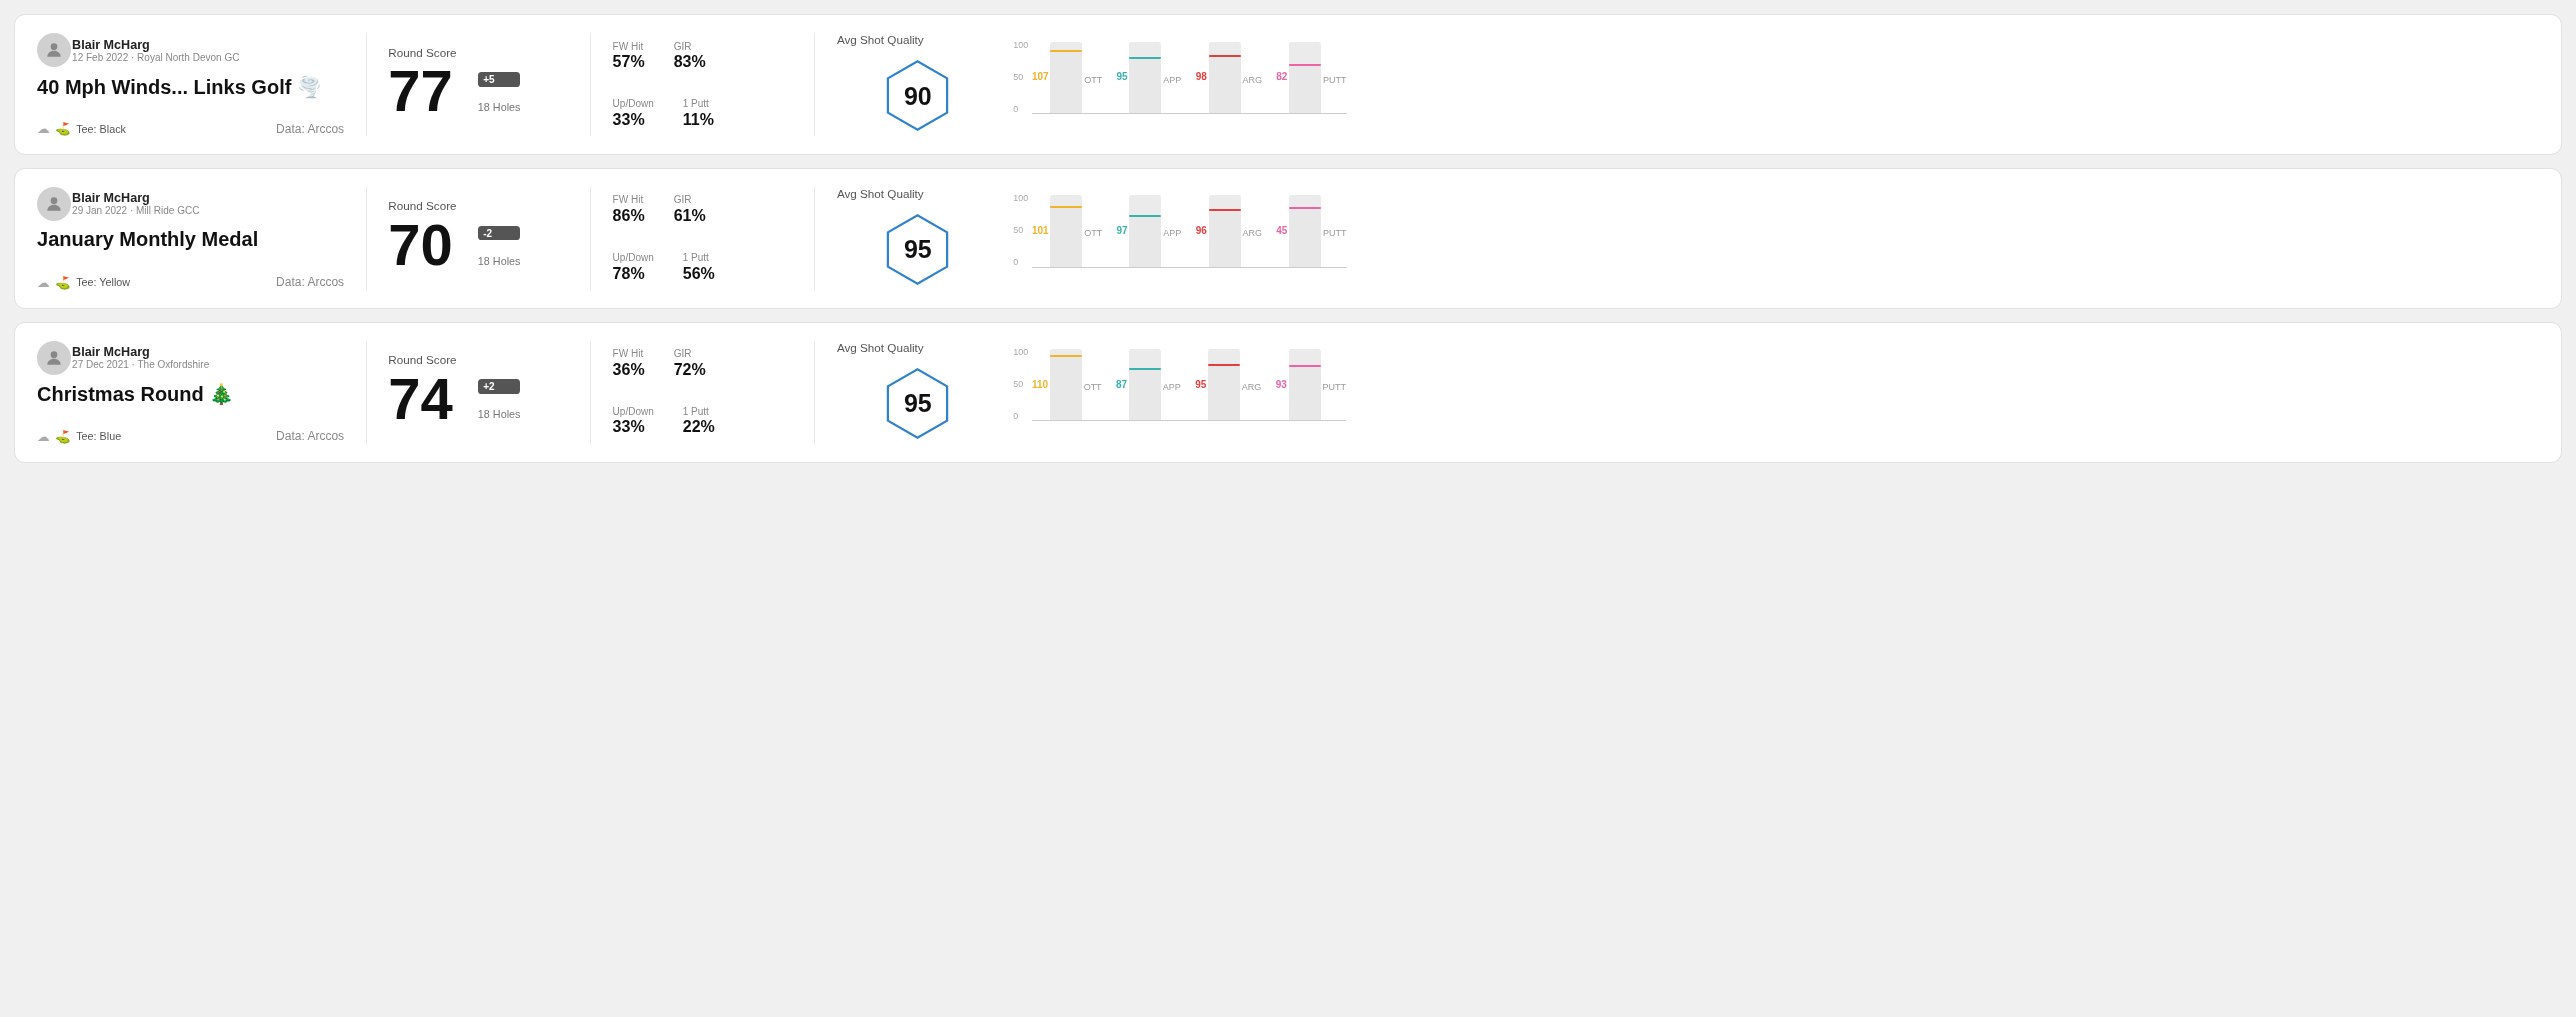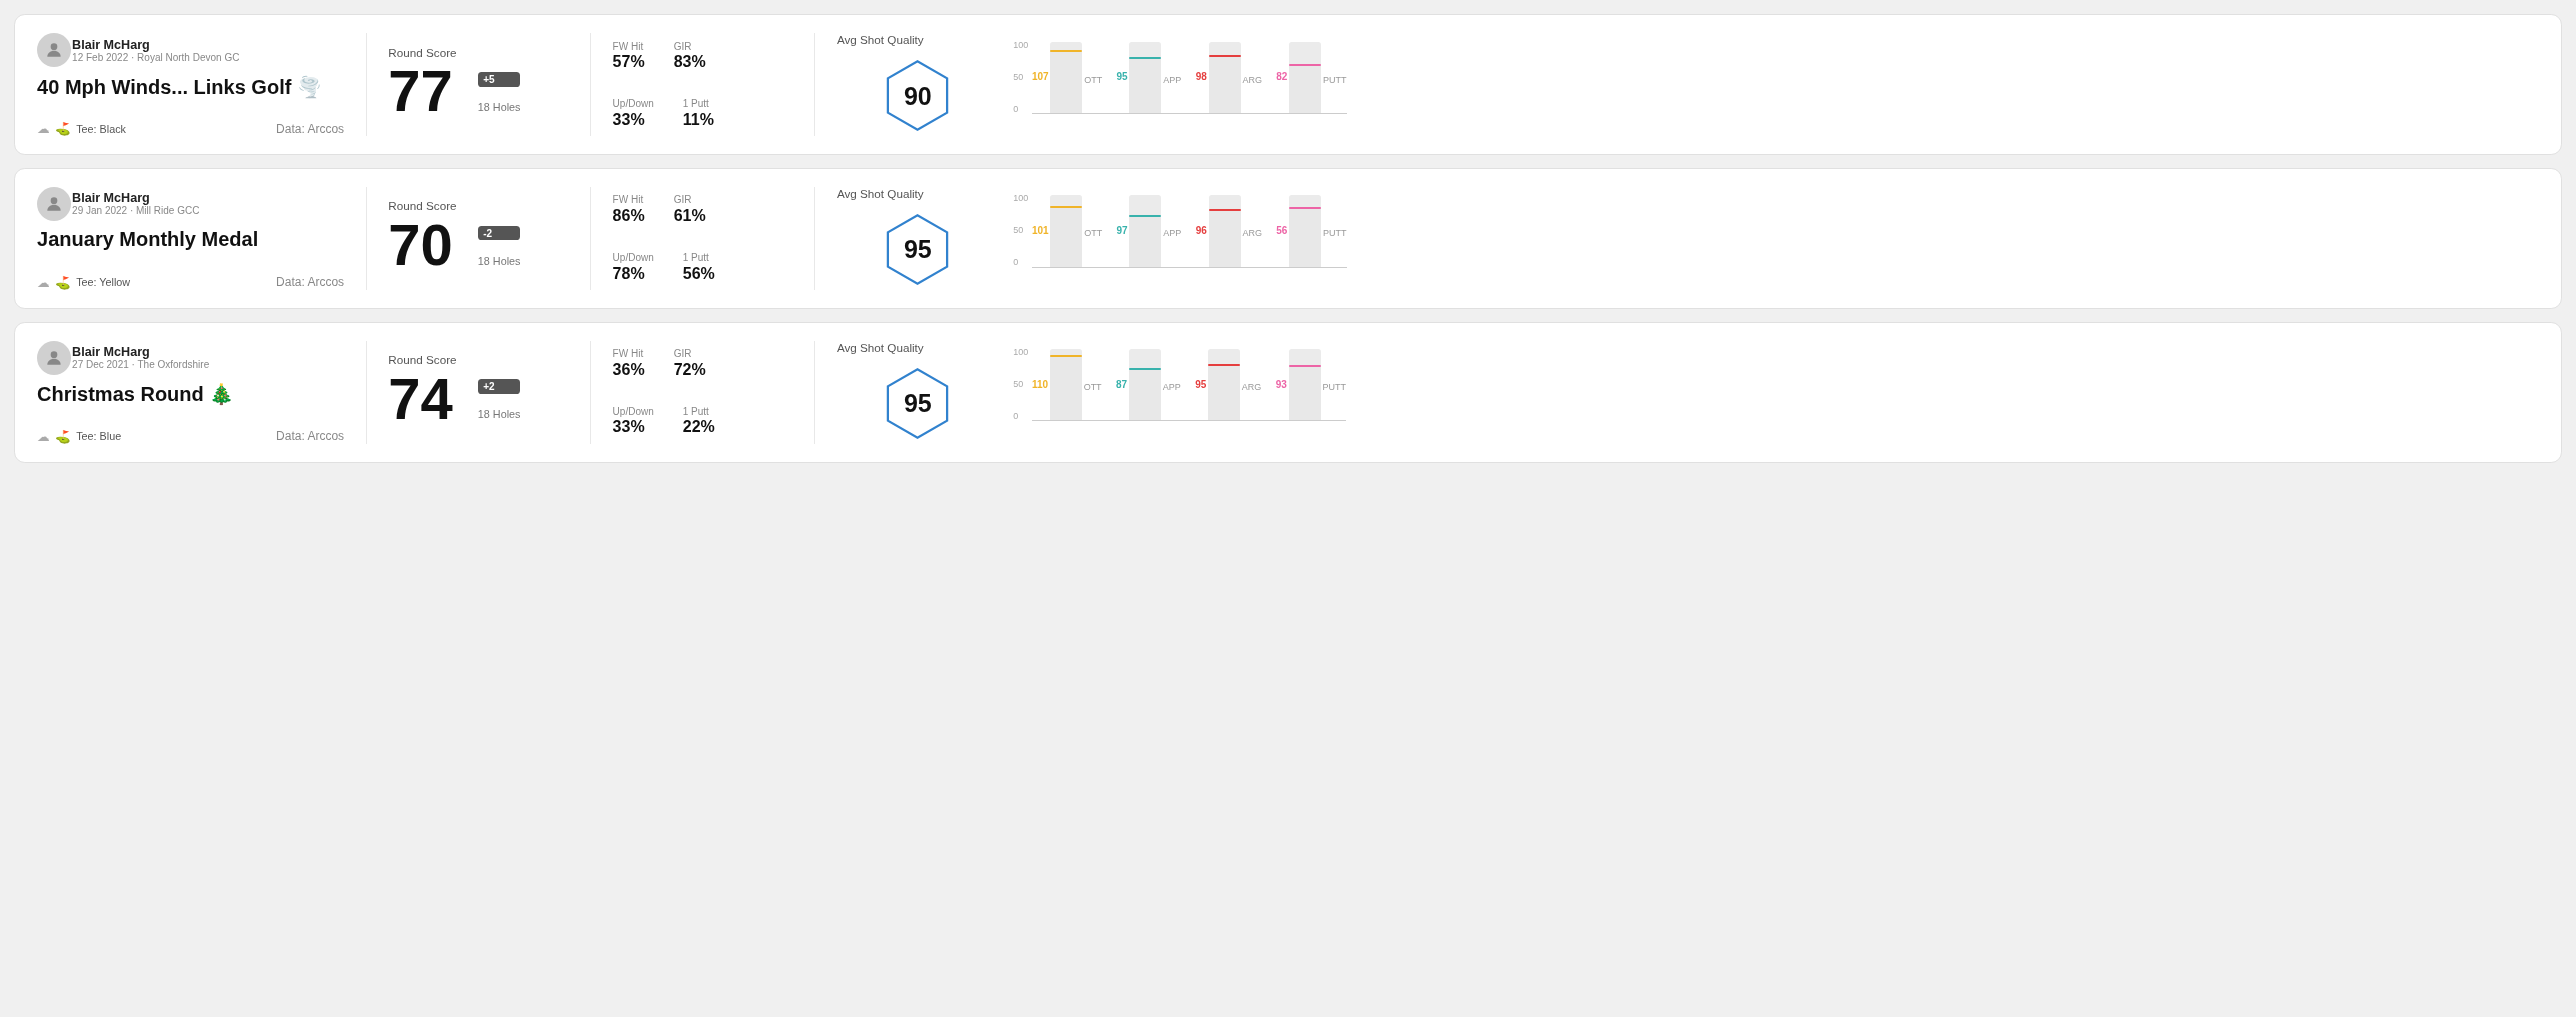--- a/index.html
+++ b/index.html
@@ -495,21 +495,21 @@
     <div class="bar-group">
       <span class="bar-value" style="color:#e53e3e">96</span>
       <div class="bar-wrapper">
         <div class="bar-fill" style="height:58px; background:#e8e8e8;"></div>
         <div class="bar-line" style="bottom:56px; background:#e53e3e;"></div>
       </div>
       <span class="bar-label">ARG</span>
     </div>
 
     <div class="bar-group">
-      <span class="bar-value" style="color:#ed64a6">56</span>
+      <span class="bar-value" style="color:#ed64a6">45</span>
       <div class="bar-wrapper">
         <div class="bar-fill" style="height:60px; background:#e8e8e8;"></div>
         <div class="bar-line" style="bottom:58px; background:#ed64a6;"></div>
       </div>
       <span class="bar-label">PUTT</span>
     </div>
 
             <div class="chart-baseline"></div>
           </div>
         </div>

